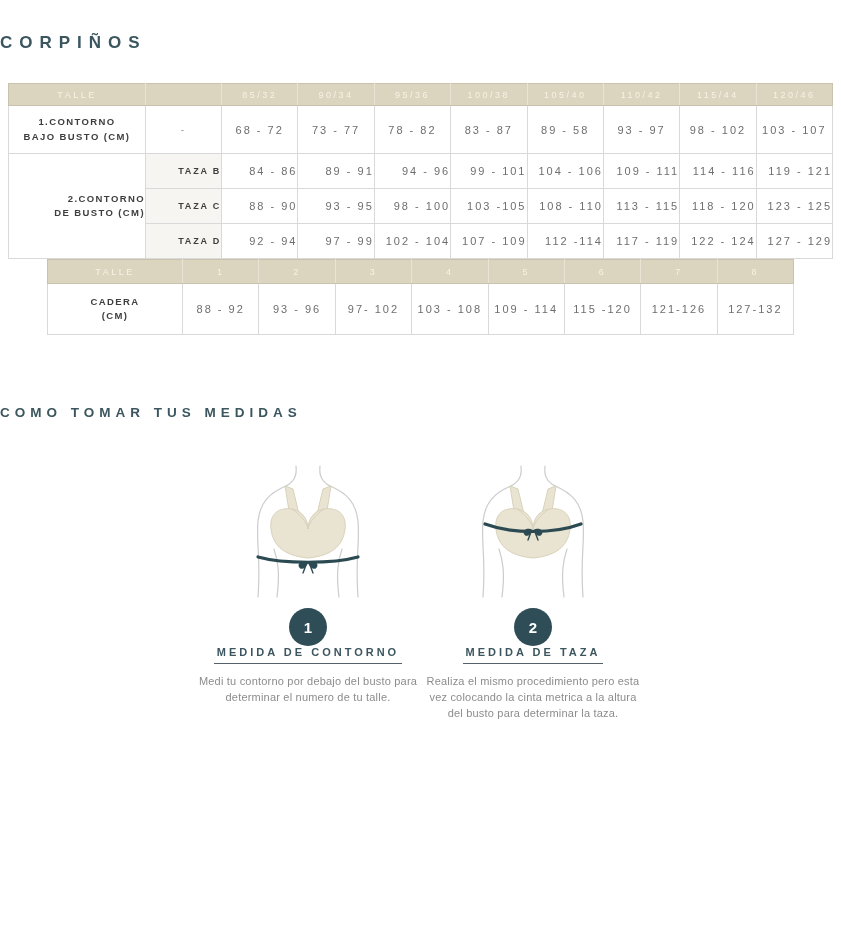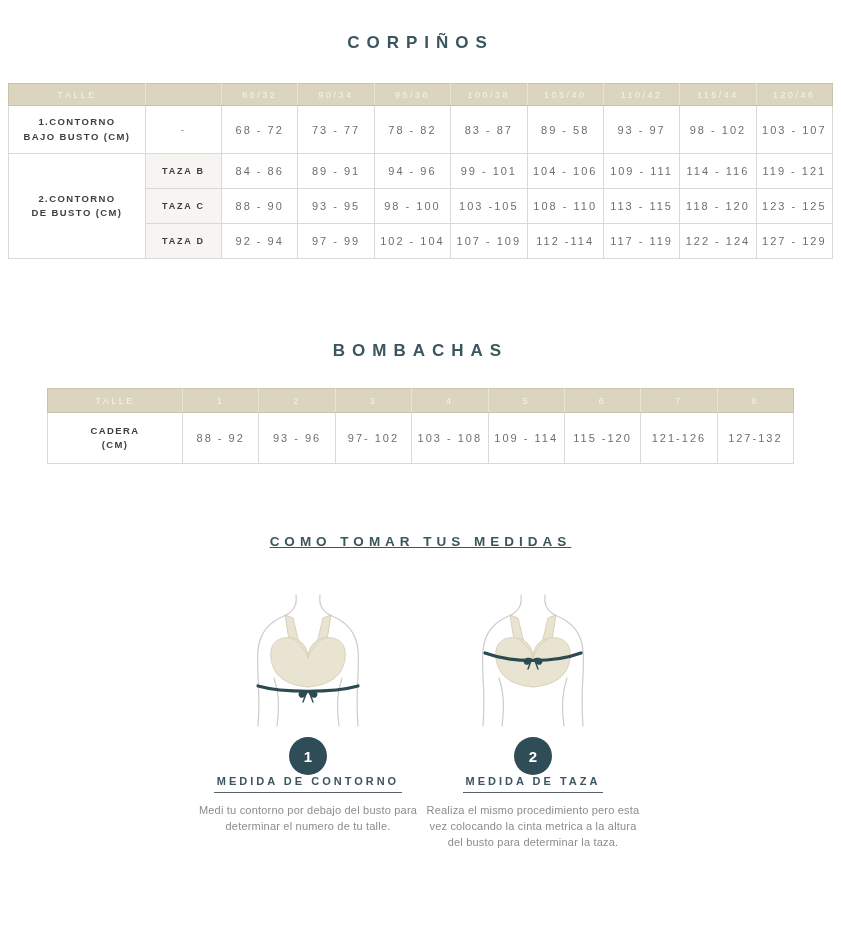--- a/index.html
+++ b/index.html
@@ -6,34 +6,32 @@
   html, body { background: #ffffff; }
   body {
     width: 841px; height: 934px;
     font-family: "Liberation Sans", sans-serif;
     overflow: hidden;
   }
   .page { padding-top: 33px; }
 
   
   .section-title {
-    text-align: center;
     font-size: 17px;
     font-weight: bold;
     letter-spacing: 7px;
     color: var(--accent);
   }
   .title-corpinos { margin-bottom: 30px; }
   .title-bombachas { margin-top: 82px; margin-bottom: 27px; }
   .title-medidas {
     margin-top: 70px;
     font-size: 13.5px;
     letter-spacing: 5px;
     color: var(--accent);
-    text-decoration: underline;
   }
 
   
   table {
     border-collapse: collapse;
     table-layout: fixed;
     margin: 0 auto;
     background: #ffffff;
   }
   .corpinos-table { width: 825px; }
@@ -57,21 +55,21 @@
 
   td {
     border: 1px solid var(--cell_border);
     text-align: center;
     vertical-align: middle;
     font-size: 11px;
     letter-spacing: 2px;
     color: var(--cell_text);
   }
   .corpinos-table tr.row-contorno td { height: 48px; }
-  .corpinos-table tr.row-taza td { height: 35px; }
+  .corpinos-table tr.row-taza td { height: 35px; text-align: right; }
   .bombachas-table tr.row-cadera td { height: 51px; }
 
   td.label-cell {
     font-size: 9.5px;
     font-weight: bold;
     letter-spacing: 1.4px;
     color: var(--label_text);
     line-height: 1.5;
   }
   td.taza-cell {
@@ -219,21 +217,20 @@
         <td>102 - 104</td>
         <td>107 - 109</td>
         <td>112 -114</td>
         <td>117 - 119</td>
         <td>122 - 124</td>
         <td>127 - 129</td>
       </tr>
     </tbody>
   </table>
 
-  <h1 class="section-title title-bombachas">BOMBACHAS</h1>
 
   <table class="bombachas-table">
     <colgroup>
       <col style="width:135px">
       <col>
         <col>
         <col>
         <col>
         <col>
         <col>

